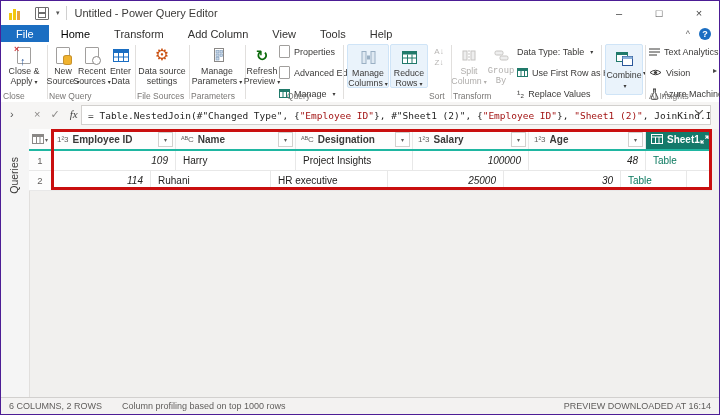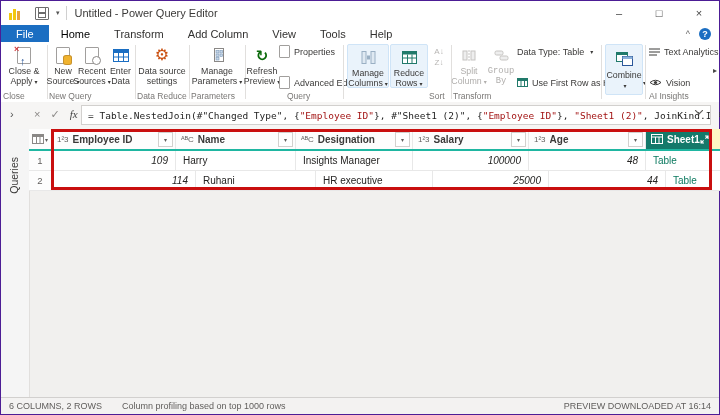--- a/index.html
+++ b/index.html
@@ -30,21 +30,21 @@
   .ribbon{position:absolute;left:0;top:41px;right:0;height:60px;background:#fff;border-bottom:1px solid #e1dfdd;}
   .rdiv{position:absolute;top:3px;bottom:3px;width:1px;background:#e1dfdd;}
   .rgroup{position:absolute;top:0;bottom:0;}
   .glabel{position:absolute;bottom:1px;left:0;right:0;text-align:left;font-size:8.5px;color:#797775;white-space:nowrap;}
   .bigbtn{position:absolute;top:2px;display:flex;flex-direction:column;align-items:center;width:100%;}
   .bigbtn .ic{height:22px;display:flex;align-items:center;justify-content:center;}
   .blbl{font-size:8.8px;color:#3b3a39;line-height:10px;text-align:center;white-space:nowrap;}
   .caret{font-size:6px;color:#3b3a39;margin-left:2px;}
   .gray .blbl,.gray .slbl,.gray .caret{color:#b0aeac;}
   .hlbox{background:#eaf3fb;border:1px solid #cfe4f7;border-radius:2px;}
-  .stack{position:absolute;top:3px;display:flex;flex-direction:column;gap:18px;}
+  .stack{position:absolute;top:3px;display:flex;flex-direction:column;gap:8px;}
   .srow{display:flex;align-items:center;gap:4px;height:13px;white-space:nowrap;}
   .slbl{font-size:9px;color:#3b3a39;}
   
   .pg{display:inline-block;width:12px;height:15px;background:#fff;border:1px solid #a19f9d;border-radius:1px;position:relative;}
   .pg.sm{width:9px;height:11px;}
   .pg .x{position:absolute;left:-4px;top:-4px;color:#d13438;font-size:9px;font-weight:bold;}
   .pg .up{position:absolute;left:2px;bottom:-3px;color:#2b579a;font-size:11px;font-weight:bold;line-height:10px;}
   .pg .db{position:absolute;right:-3px;bottom:-2px;width:7px;height:8px;background:#f0b32f;border-radius:3px/2.5px;border:1px solid #c8922a;}
   .pg .clk{position:absolute;right:-3px;bottom:-2px;width:7px;height:7px;border:1px solid #8a8886;border-radius:50%;background:#fff;}
   .gear{font-size:16px;color:#ca5010;line-height:16px;}
@@ -184,21 +184,21 @@
     <div class="rdiv" style="left:134px;"></div>
 
     <div class="rgroup" style="left:136px;width:50px;">
       <div class="bigbtn">
         <div class="ic">
             <span class="gear">⚙</span>
           </div>
         <div class="blbl">Data source</div>
         <div class="blbl">settings</div>
       </div>
-      <div class="glabel">Data Reduce</div>
+      <div class="glabel">File Sources</div>
     </div>
     <div class="rdiv" style="left:188px;"></div>
 
     <div class="rgroup" style="left:190px;width:52px;">
       <div class="bigbtn">
         <div class="ic">
           <svg width="13" height="14">
               <rect x="3.5" y=".5" width="9" height="13" fill="#fff" stroke="#8a8886"></rect>
               <rect x="5" y="2.5" width="3" height="2.5" fill="#c8d7e8" stroke="#7a98b8" stroke-width=".6"></rect>
               <rect x="9" y="2.5" width="2.5" height="2.5" fill="#c8d7e8" stroke="#7a98b8" stroke-width=".6"></rect>
@@ -457,32 +457,32 @@
               <svg width="9" height="9">
                 <path d="M1 5v3h3M1 8l2.6-2.6M8 4V1H5M8 1L5.4 3.6" fill="none" stroke="#fff" stroke-width="1.1"></path>
               </svg>
             </span>
           </div>
         </div>
         <div class="drow">
           <div class="rnum">1</div>
           <div class="dcell num" style="width: 124px;">109</div>
           <div class="dcell" style="width: 120px;">Harry</div>
-          <div class="dcell" style="width: 117px;">Insights Manager</div>
+          <div class="dcell" style="width: 117px;">Project Insights</div>
           <div class="dcell num" style="width: 116px;">100000</div>
           <div class="dcell num" style="width: 117px;">48</div>
           <div class="dcell link" style="width: 66px;">Table</div>
         </div>
         <div class="drow">
           <div class="rnum">2</div>
-          <div class="dcell num" style="width: 144px;">114</div>
+          <div class="dcell num" style="width: 99px;">114</div>
           <div class="dcell" style="width: 120px;">Ruhani</div>
           <div class="dcell" style="width: 117px;">HR executive</div>
           <div class="dcell num" style="width: 116px;">25000</div>
-          <div class="dcell num" style="width: 117px;">44</div>
+          <div class="dcell num" style="width: 117px;">30</div>
           <div class="dcell link" style="width: 66px;">Table</div>
         </div>
       </div>
     <div class="redrect"></div>
   </div>
 
   <div class="status">
     <span class="sp">6 COLUMNS, 2 ROWS</span>
     <span>Column profiling based on top 1000 rows</span>
     <span class="right">PREVIEW DOWNLOADED AT 16:14</span>

